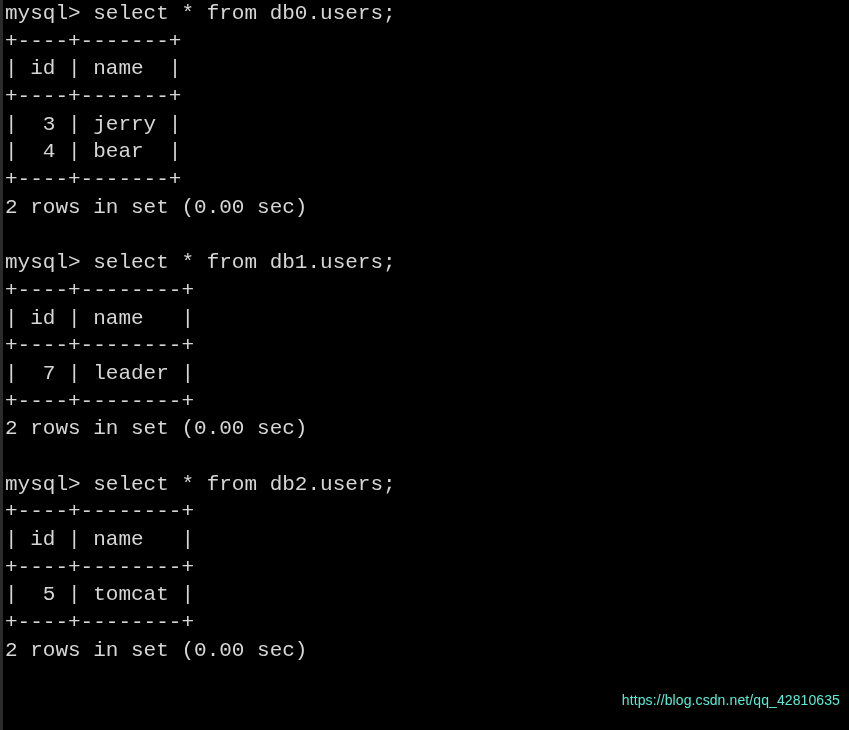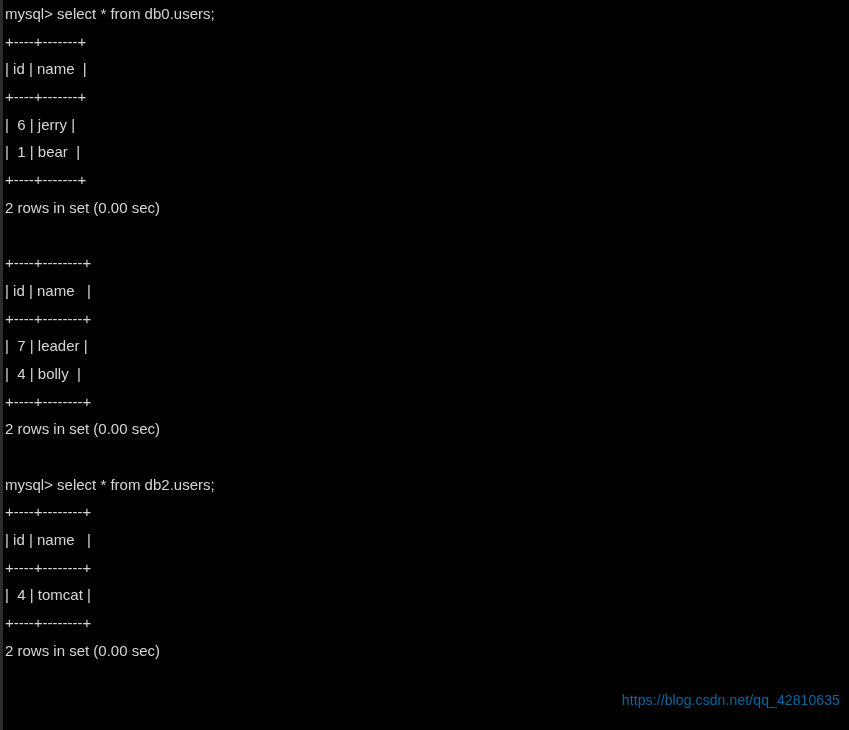--- a/index.html
+++ b/index.html
@@ -26,76 +26,76 @@
     opacity: 0.75;
   }
   #screen {
     position: absolute;
     left: 5px;
     top: 0px;
     right: 0;
     bottom: 0;
   }
   .line {
-    font-family: Liberation Sans, sans-serif;
-    font-size: 15px;
+    font-family: Liberation Mono, monospace;
+    font-size: 21px;
     line-height: 27.7px;
     height: 27.7px;
     color: #d6d6d6;
     white-space: pre;
     letter-spacing: 0px;
     -webkit-font-smoothing: antialiased;
   }
   .line.blank {
     color: transparent;
   }
   #watermark {
     position: absolute;
     right: 9px;
     bottom: 22px;
     font-family: "Liberation Sans", sans-serif;
     font-size: 14px;
-    color: #0369a1;
+    color: #5eead4;
     white-space: pre;
     letter-spacing: 0.1px;
   }
 </style>
 </head>
 <body>
 
 <div id="terminal">
 
   <div id="left-edge"></div>
 
   <div id="screen">
 
     <div class="line">mysql&gt; select * from db0.users;</div>
     <div class="line">+----+-------+</div>
     <div class="line">| id | name  |</div>
     <div class="line">+----+-------+</div>
-    <div class="line">|  6 | jerry |</div>
-    <div class="line">|  1 | bear  |</div>
+    <div class="line">|  3 | jerry |</div>
+    <div class="line">|  4 | bear  |</div>
     <div class="line">+----+-------+</div>
     <div class="line">2 rows in set (0.00 sec)</div>
     <div class="line blank"> </div>
 
+    <div class="line">mysql&gt; select * from db1.users;</div>
     <div class="line">+----+--------+</div>
     <div class="line">| id | name   |</div>
     <div class="line">+----+--------+</div>
     <div class="line">|  7 | leader |</div>
-    <div class="line">|  4 | bolly  |</div>
     <div class="line">+----+--------+</div>
     <div class="line">2 rows in set (0.00 sec)</div>
     <div class="line blank"> </div>
 
     <div class="line">mysql&gt; select * from db2.users;</div>
     <div class="line">+----+--------+</div>
     <div class="line">| id | name   |</div>
     <div class="line">+----+--------+</div>
-    <div class="line">|  4 | tomcat |</div>
+    <div class="line">|  5 | tomcat |</div>
     <div class="line">+----+--------+</div>
     <div class="line">2 rows in set (0.00 sec)</div>
 
   </div>
 
   <div id="watermark">https://blog.csdn.net/qq_42810635</div>
 
 </div>
 
 </body></html>

